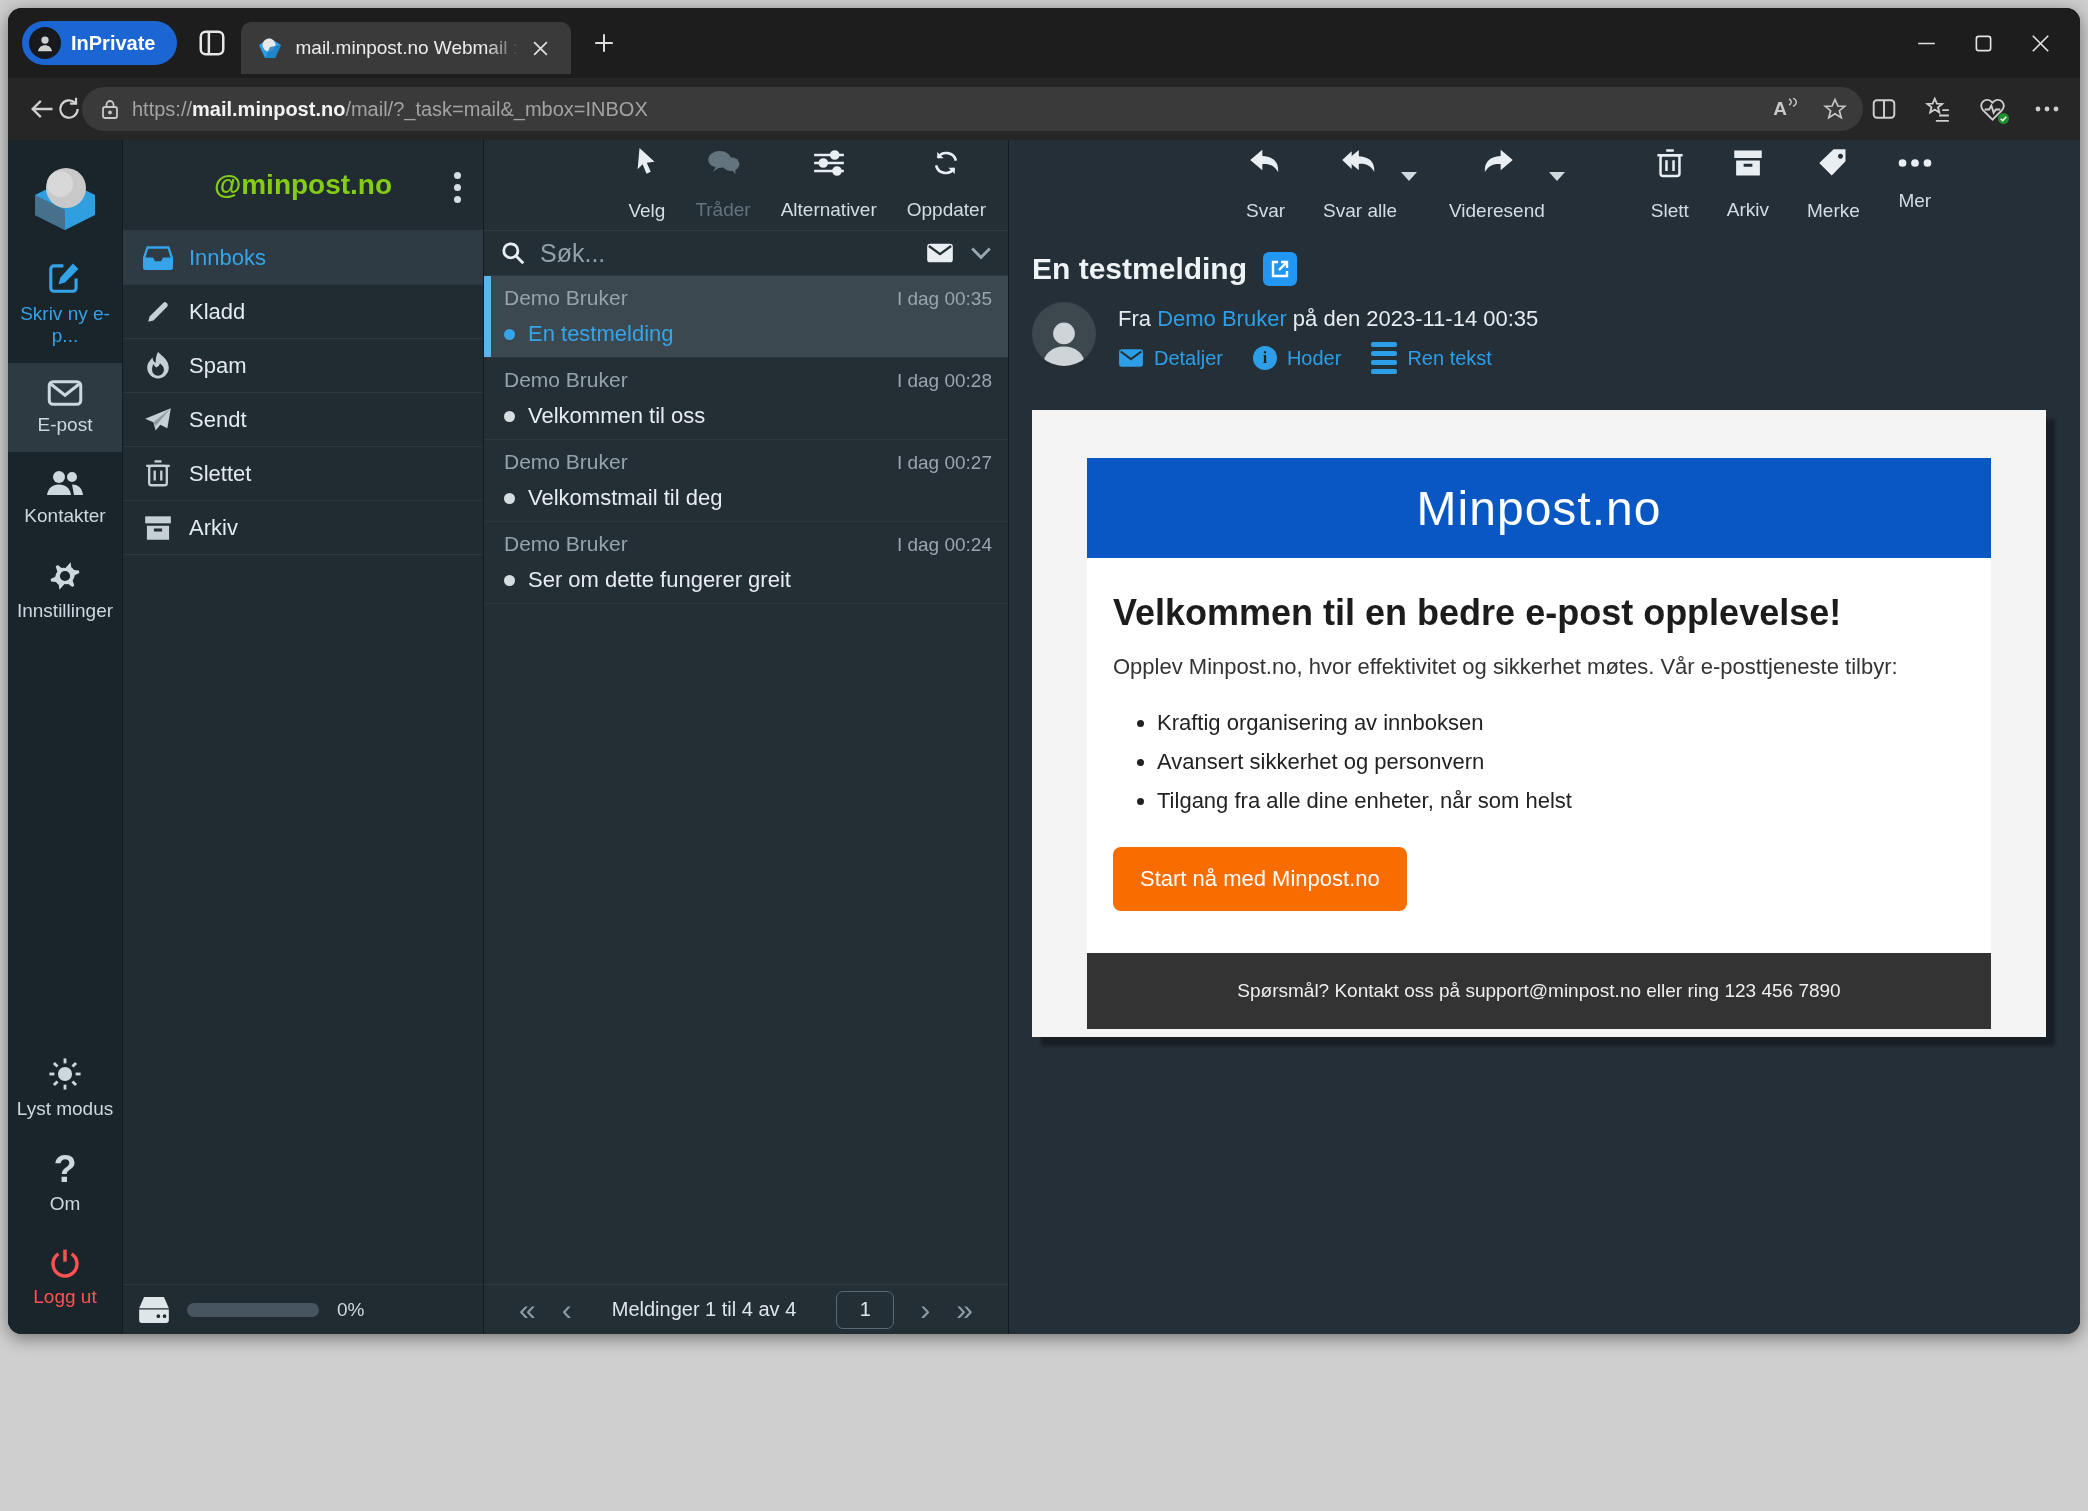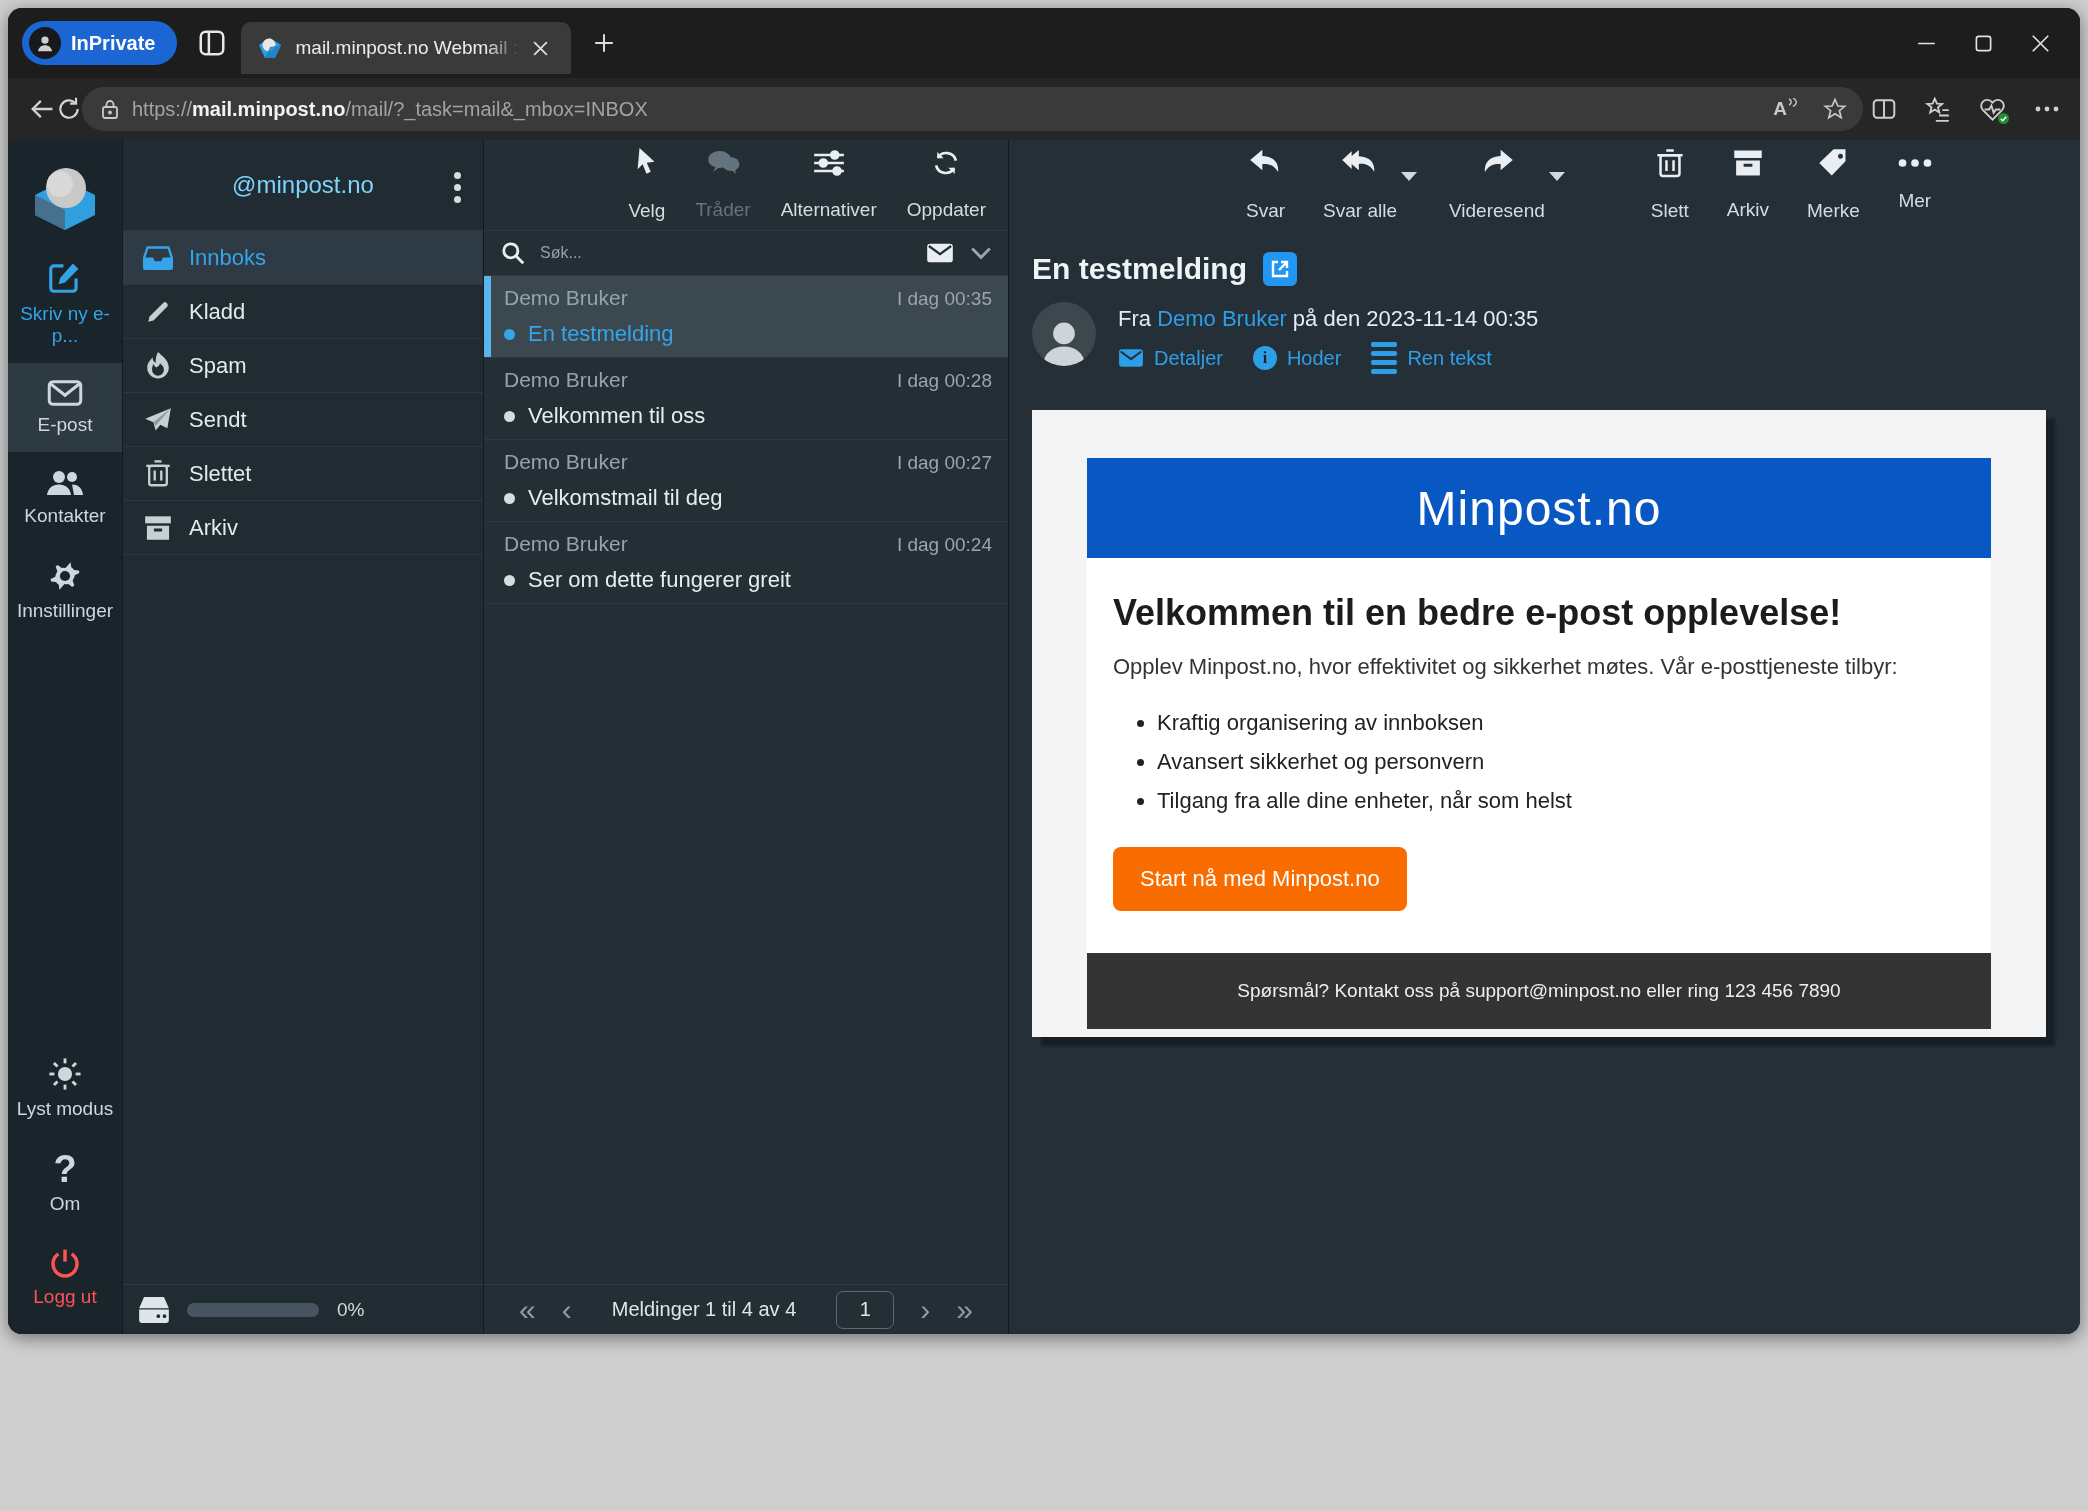--- a/index.html
+++ b/index.html
@@ -43,41 +43,41 @@
   .menu-item .mi-label { font-size:19px; color:#cdd8de; text-align:center; }
   .menu-item.compose .mi-label { color:#33a3e8; }
   .menu-item.active { background:#2d3a42; }
   .menu-item.logout .mi-label { color:#ff5252; }
   .logo-wrap { padding:22px 0 8px; display:flex; justify-content:center; }
   .menu-spacer { flex:1; }
 
   
   .folders { width:361px; background:#212b32; display:flex; flex-direction:column; flex:0 0 auto; }
   .folders-header { height:90px; position:relative; display:flex; align-items:center; justify-content:center; flex:0 0 auto; }
-  .account-name { color:#7dd3fc; font-size:24px; font-weight:400; }
+  .account-name { color:#84cc16; font-size:28px; font-weight:700; }
   .kebab { position:absolute; right:22px; top:32px; display:flex; flex-direction:column; gap:5px; }
   .kebab i { width:7px; height:7px; border-radius:50%; background:#d6dde1; }
   .folder-list { flex:1; border-top:1px solid #2e3940; }
   .folder { height:54px; display:flex; align-items:center; gap:16px; padding:0 20px; border-bottom:1px solid #2c373e; color:#e3eaee; font-size:22px; }
   .folder .f-icon { width:30px; display:flex; justify-content:center; color:#c6cfd4; }
   .folder.active { background:#2e3b44; color:#35a4e8; }
   .folder.active .f-icon { color:#35a4e8; }
   .bottombar { height:50px; border-top:1px solid #2e3940; display:flex; align-items:center; flex:0 0 auto; }
   .quota { display:flex; align-items:center; gap:18px; padding:0 14px 0 16px; width:100%; }
   .quota-track { width:132px; height:14px; border-radius:7px; background:#475561; }
   .quota-pct { color:#cfd9de; font-size:19px; }
 
   
   .list { width:525px; background:#232e35; display:flex; flex-direction:column; flex:0 0 auto; }
   .list-toolbar { height:90px; display:flex; align-items:center; justify-content:flex-end; gap:30px; padding:0 22px; flex:0 0 auto; }
   .tb-btn { display:flex; flex-direction:column; align-items:center; gap:22px; color:#d3dde2; position:relative; }
   .tb-btn .tb-label { font-size:19px; }
   .tb-btn.disabled { color:#64747f; }
   .searchrow { height:46px; display:flex; align-items:center; gap:14px; padding:0 16px; border-top:1px solid #2e3940; border-bottom:1px solid #2e3940; flex:0 0 auto; }
-  .searchrow input { flex:1; background:transparent; border:none; outline:none; color:#e6ecef; font-size:16px; font-family:inherit; }
+  .searchrow input { flex:1; background:transparent; border:none; outline:none; color:#e6ecef; font-size:25px; font-family:inherit; }
   .searchrow input::placeholder { color:#93a1a8; }
   .search-right { display:flex; align-items:center; gap:16px; color:#d6dde1; }
   .msgs { flex:1; }
   .msg { height:82px; padding:10px 16px 0 20px; border-bottom:1px solid #2c373e; position:relative; }
   .msg .line1 { display:flex; justify-content:space-between; align-items:baseline; }
   .sender { color:#97a3ab; font-size:21px; }
   .mdate { color:#9aa5ad; font-size:19px; }
   .line2 { display:flex; align-items:center; gap:13px; margin-top:11px; }
   .dot { width:11px; height:11px; border-radius:50%; background:#d6dde1; flex:0 0 auto; }
   .subject { color:#e6ecef; font-size:22px; }

